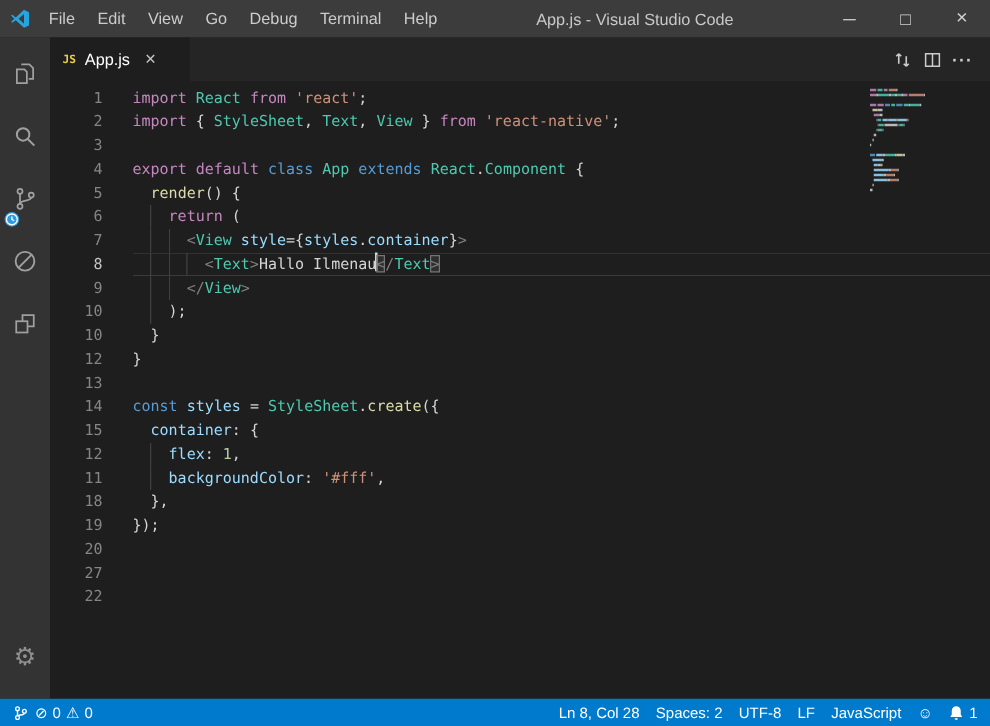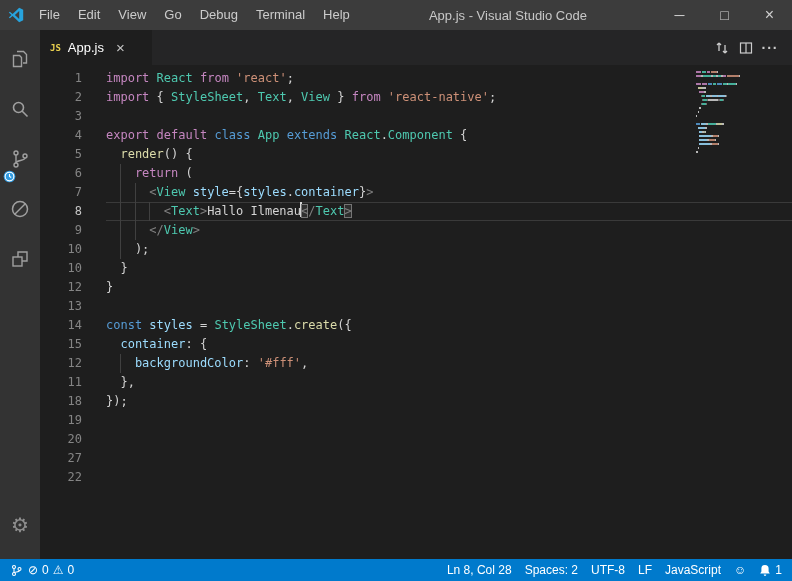--- a/index.html
+++ b/index.html
@@ -198,20 +198,21 @@
             <div class="code-line"><span class="iu"></span><span class="iu ig"></span><span style="color: rgb(197, 134, 192);">return</span><span style="color: rgb(212, 212, 212);"> (</span></div>
             <div class="code-line"><span class="iu"></span><span class="iu ig"></span><span class="iu ig"></span><span style="color: rgb(128, 128, 128);">&lt;</span><span style="color: rgb(78, 201, 176);">View</span><span style="color: rgb(212, 212, 212);"> </span><span style="color: rgb(156, 220, 254);">style</span><span style="color: rgb(212, 212, 212);">=</span><span style="color: rgb(212, 212, 212);">{</span><span style="color: rgb(156, 220, 254);">styles</span><span style="color: rgb(212, 212, 212);">.</span><span style="color: rgb(156, 220, 254);">container</span><span style="color: rgb(212, 212, 212);">}</span><span style="color: rgb(128, 128, 128);">&gt;</span></div>
             <div class="code-line current"><span class="iu"></span><span class="iu ig"></span><span class="iu ig"></span><span class="iu ig"></span><span style="color: rgb(128, 128, 128);">&lt;</span><span style="color: rgb(78, 201, 176);">Text</span><span style="color: rgb(128, 128, 128);">&gt;</span><span style="color: rgb(212, 212, 212);">Hallo Ilmenau</span><span class="cursor"></span><span class="bm" style="color: rgb(128, 128, 128);">&lt;</span><span style="color: rgb(128, 128, 128);">/</span><span style="color: rgb(78, 201, 176);">Text</span><span class="bm" style="color: rgb(128, 128, 128);">&gt;</span></div>
             <div class="code-line"><span class="iu"></span><span class="iu ig"></span><span class="iu ig"></span><span style="color: rgb(128, 128, 128);">&lt;/</span><span style="color: rgb(78, 201, 176);">View</span><span style="color: rgb(128, 128, 128);">&gt;</span></div>
             <div class="code-line"><span class="iu"></span><span class="iu ig"></span><span style="color: rgb(212, 212, 212);">);</span></div>
             <div class="code-line"><span class="iu"></span><span style="color: rgb(212, 212, 212);">}</span></div>
             <div class="code-line"><span style="color: rgb(212, 212, 212);">}</span></div>
             <div class="code-line"></div>
             <div class="code-line"><span style="color: rgb(86, 156, 214);">const</span><span style="color: rgb(212, 212, 212);"> </span><span style="color: rgb(156, 220, 254);">styles</span><span style="color: rgb(212, 212, 212);"> = </span><span style="color: rgb(78, 201, 176);">StyleSheet</span><span style="color: rgb(212, 212, 212);">.</span><span style="color: rgb(220, 220, 170);">create</span><span style="color: rgb(212, 212, 212);">({</span></div>
             <div class="code-line"><span class="iu"></span><span style="color: rgb(156, 220, 254);">container</span><span style="color: rgb(212, 212, 212);">: {</span></div>
+            <div class="code-line"><span class="iu"></span><span class="iu ig"></span><span style="color: rgb(156, 220, 254);">flex</span><span style="color: rgb(212, 212, 212);">: </span><span style="color: rgb(181, 206, 168);">1</span><span style="color: rgb(212, 212, 212);">,</span></div>
             <div class="code-line"><span class="iu"></span><span class="iu ig"></span><span style="color: rgb(156, 220, 254);">backgroundColor</span><span style="color: rgb(212, 212, 212);">: </span><span style="color: rgb(206, 145, 120);">'#fff'</span><span style="color: rgb(212, 212, 212);">,</span></div>
             <div class="code-line"><span class="iu"></span><span style="color: rgb(212, 212, 212);">},</span></div>
             <div class="code-line"><span style="color: rgb(212, 212, 212);">});</span></div>
             <div class="code-line"></div>
           </div>
         <div class="minimap">
             <div class="mm-row">
               <span class="mm-seg" style="width: 4.8px; background: rgb(197, 134, 192);"></span>
               <span class="mm-seg" style="width: 1px; background: transparent;"></span>
               <span class="mm-seg" style="width: 4px; background: rgb(78, 201, 176);"></span>

